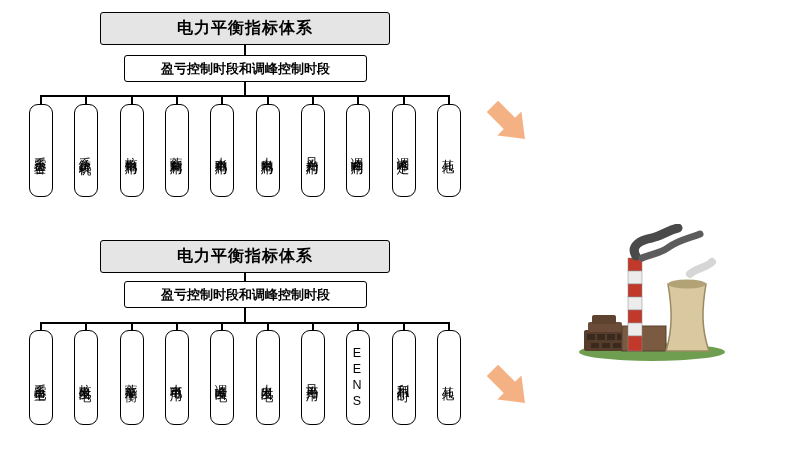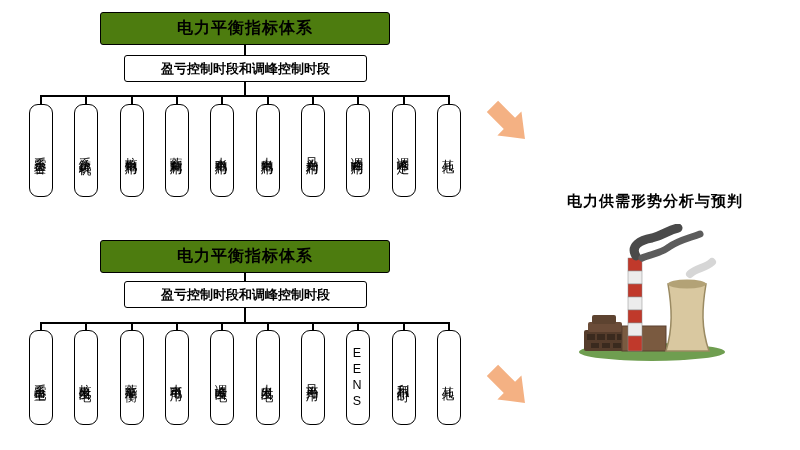--- a/index.html
+++ b/index.html
@@ -3,21 +3,21 @@
 <meta charset="utf-8">
 <style>
   html,body{margin:0;padding:0;background:#fff;}
   .canvas{
     position:relative;width:800px;height:450px;background:#fff;overflow:hidden;
     font-family:"Liberation Sans","DejaVu Sans",sans-serif;color:#000;
   }
   .rootbox{
     position:absolute;box-sizing:border-box;border:1.5px solid #000;border-radius:3px;
     display:flex;align-items:center;justify-content:center;
-    font-size:16px;font-weight:700;background:#4d7c0f;letter-spacing:1px;
+    font-size:16px;font-weight:700;background:#e5e5e5;letter-spacing:1px;
   }
   .subbox{
     position:absolute;box-sizing:border-box;border:1.5px solid #000;border-radius:3px;
     display:flex;align-items:center;justify-content:center;
     font-size:13px;font-weight:600;background:#fff;
   }
   .vbox{
     position:absolute;box-sizing:border-box;border:1.5px solid #000;border-radius:9px;
     width:24px;background:#fff;
     writing-mode:vertical-lr;text-orientation:upright;
@@ -97,21 +97,20 @@
     <g transform="rotate(45 28 28)">
       <polygon points="6,20 30,20 30,11 52,28 30,45 30,36 6,36" fill="#F4B183"></polygon>
     </g>
   </svg>
   <svg class="arrow" style="left:480px;top:358px" width="56" height="56" viewBox="0 0 56 56">
     <g transform="rotate(45 28 28)">
       <polygon points="6,20 30,20 30,11 52,28 30,45 30,36 6,36" fill="#F4B183"></polygon>
     </g>
   </svg>
 
-  <div class="rlabel" style="left:567px;top:192px">电力供需形势分析与预判</div>
 
   <svg class="plant" style="left:576px;top:224px" width="152" height="140" viewBox="0 0 152 140">
 
     <ellipse cx="76" cy="128" rx="73" ry="9" fill="#6f9e50"></ellipse>
 
     <rect x="8" y="106" width="42" height="21" rx="2" fill="#553c2b"></rect>
     <rect x="12" y="98" width="34" height="10" rx="2" fill="#6b4c38"></rect>
     <rect x="16" y="91" width="24" height="9" rx="2" fill="#5d4330"></rect>
     <g fill="#3a2a1e">
       <rect x="11" y="110" width="8" height="6"></rect>

